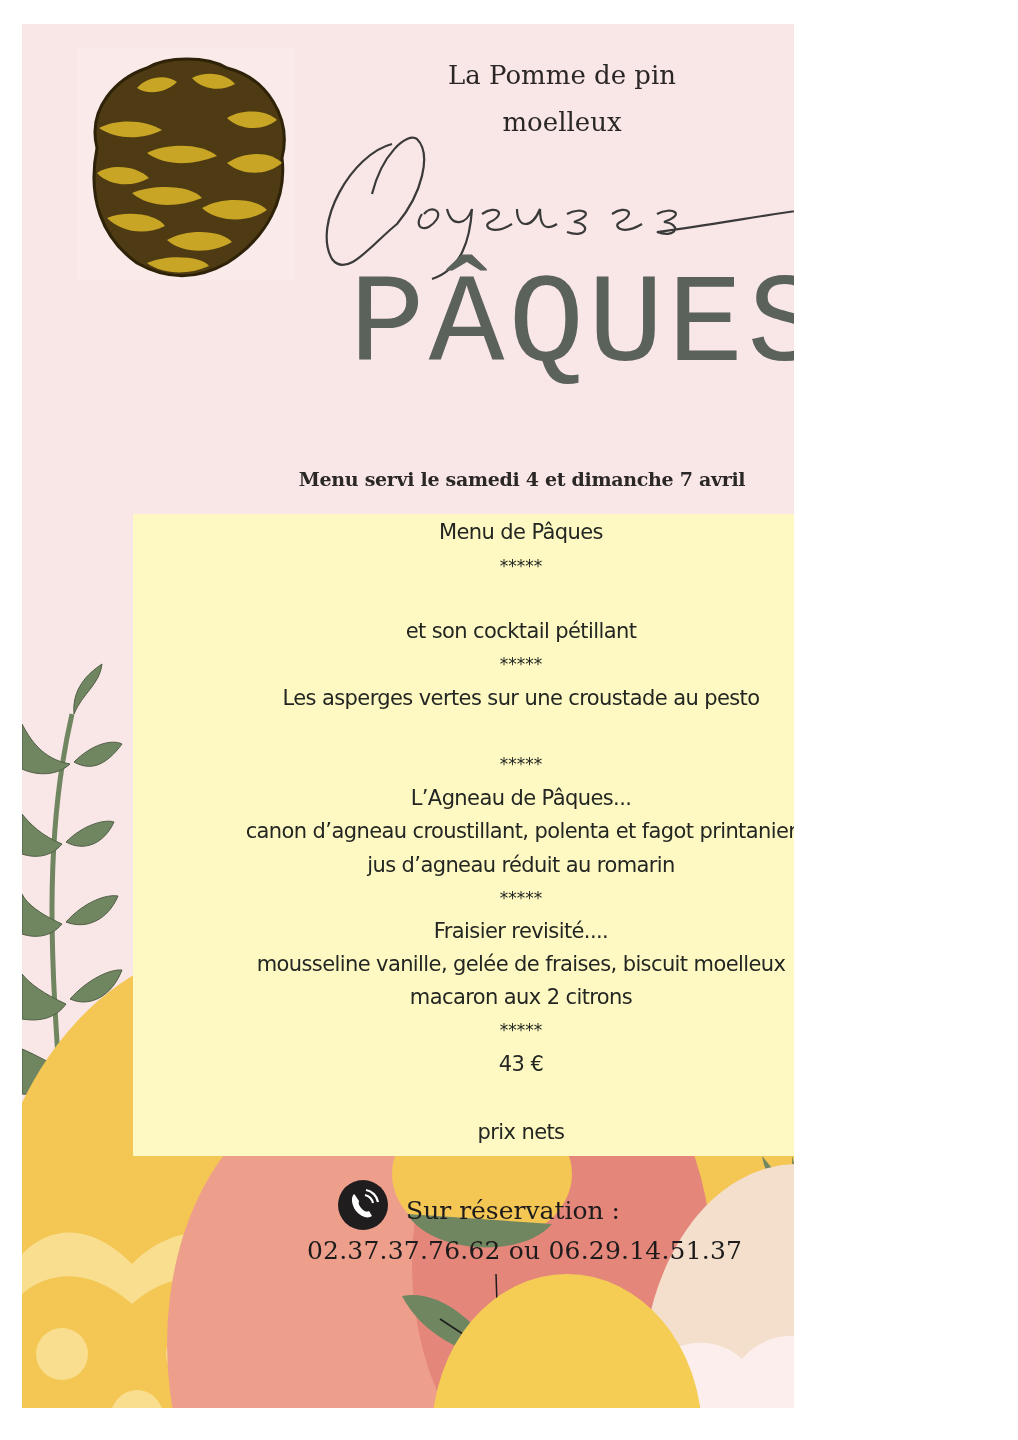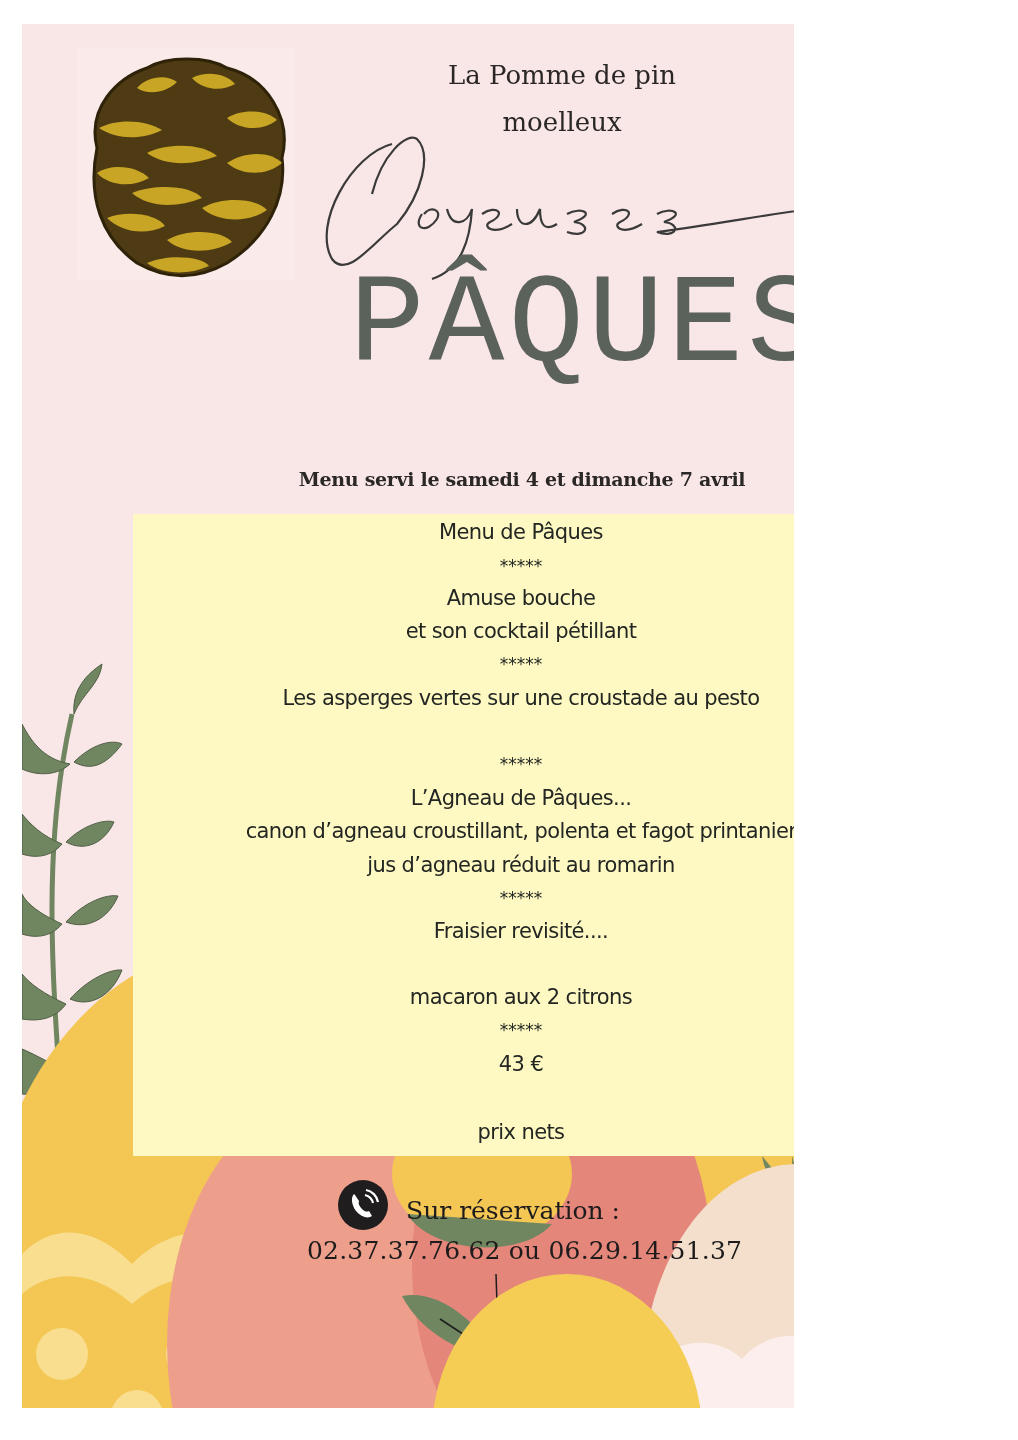--- a/index.html
+++ b/index.html
@@ -202,30 +202,30 @@
     <path d="M110 100 C 100 115, 115 120, 125 105 C 130 95, 118 92, 112 100 M135 95 C 140 115, 155 110, 160 95 C 158 125, 150 155, 120 165 M170 100 C 185 90, 195 100, 178 108 C 170 112, 180 122, 200 110 M205 95 C 205 115, 220 115, 228 95 C 228 110, 232 118, 245 110 M255 100 C 270 92, 285 100, 262 108 C 280 110, 275 125, 255 118 M300 100 C 315 90, 325 100, 308 108 C 300 112, 310 122, 330 110 M345 100 C 360 92, 375 100, 352 108 C 370 110, 365 125, 345 118 C 420 108, 500 92, 560 88" fill="none" stroke="#3a3a3a" stroke-width="2.2"></path>
   </svg>
 
   <div class="big-title">PÂQUES</div>
 
   <div class="dates">Menu servi le samedi 4 et dimanche 7 avril</div>
 
   <div class="menu-card">
     <div class="menu-line" style="top:6px">Menu de Pâques</div>
     <div class="menu-line stars" style="top:42px">*****</div>
-    <div class="menu-line" style="top:72px">Amuse bouche</div>
     <div class="menu-line" style="top:105px">et son cocktail pétillant</div>
     <div class="menu-line stars" style="top:140px">*****</div>
     <div class="menu-line" style="top:172px">Les asperges vertes sur une croustade au pesto</div>
     <div class="menu-line stars" style="top:240px">*****</div>
     <div class="menu-line" style="top:272px">L’Agneau de Pâques...</div>
     <div class="menu-line" style="top:305px">canon d’agneau croustillant, polenta et fagot printanier</div>
     <div class="menu-line" style="top:339px">jus d’agneau réduit au romarin</div>
     <div class="menu-line stars" style="top:374px">*****</div>
     <div class="menu-line" style="top:405px">Fraisier revisité....</div>
+    <div class="menu-line" style="top:438px">mousseline vanille, gelée de fraises, biscuit moelleux</div>
     <div class="menu-line" style="top:471px">macaron aux 2 citrons</div>
     <div class="menu-line stars" style="top:506px">*****</div>
     <div class="menu-line" style="top:538px">43 €</div>
     <div class="menu-line" style="top:606px">prix nets</div>
   </div>
 
   <div class="reservation">
     <div class="phone-icon">
       <svg width="50" height="50" viewBox="0 0 50 50">
         <path d="M16 14 C 13 17, 13 24, 18 31 C 23 37, 30 39, 34 36 L 31 31 C 29 32, 27 32, 24 29 C 21 26, 20 23, 21 21 L 17 15Z" fill="#ffffff"></path>

